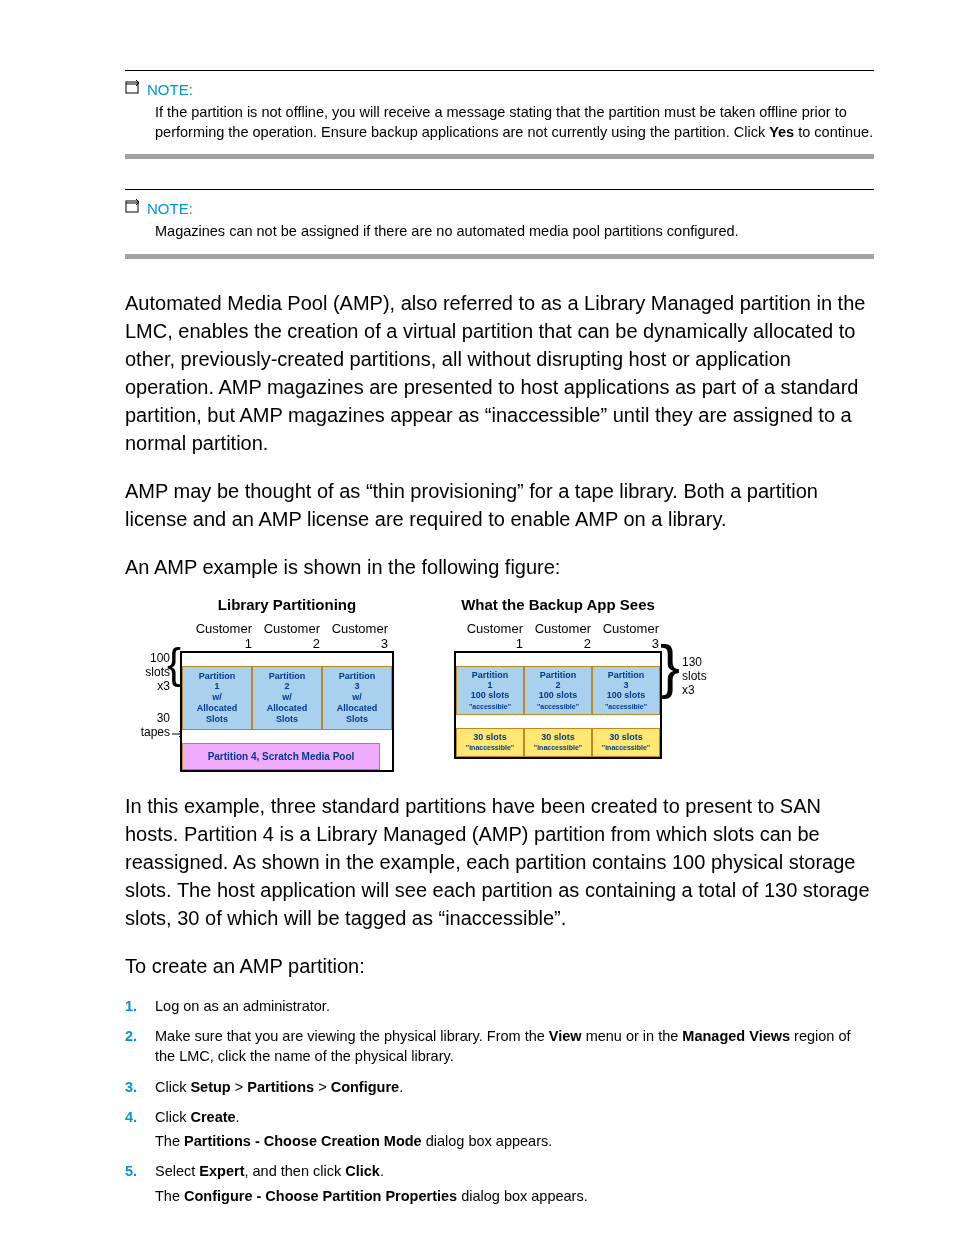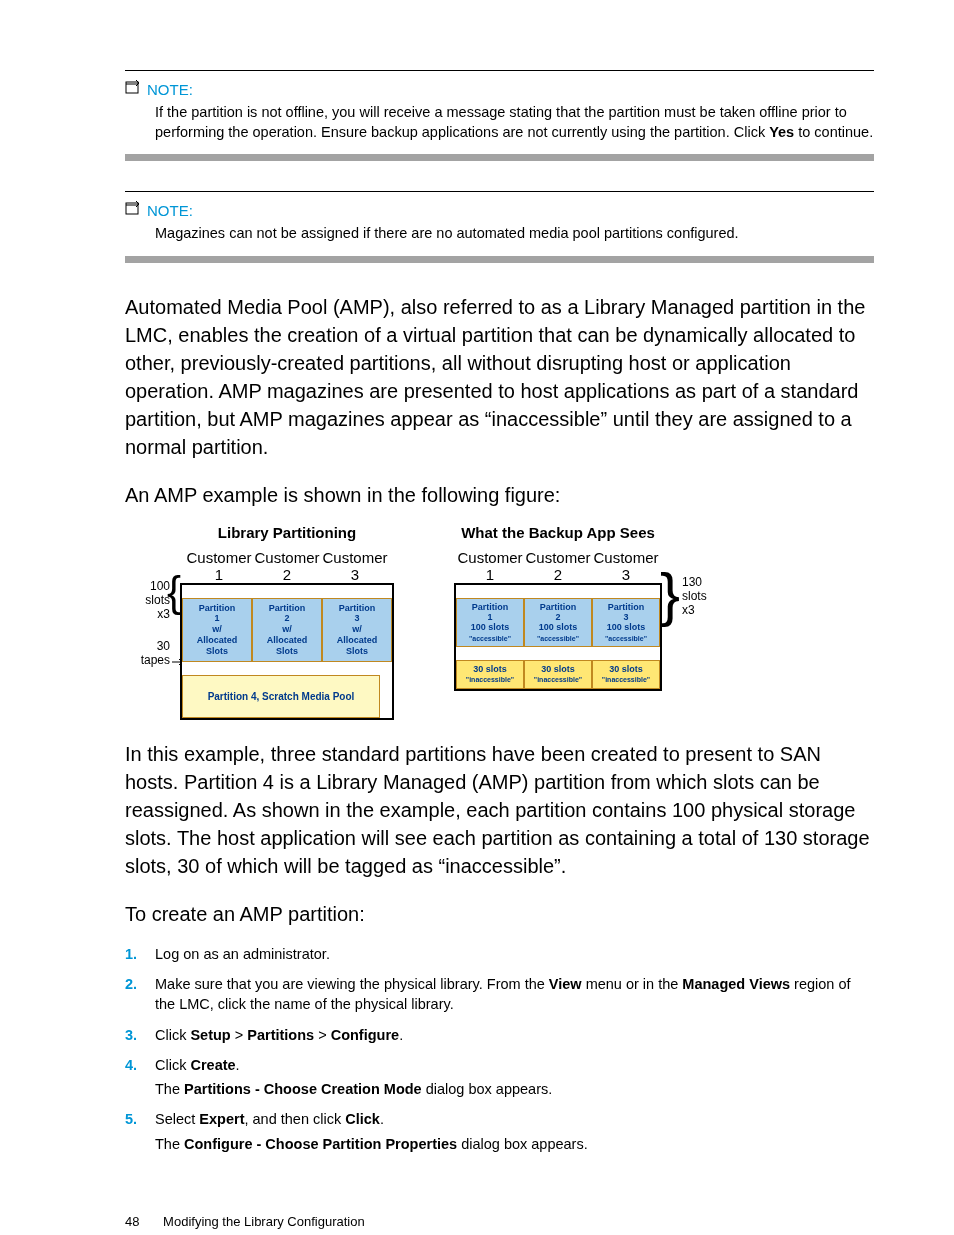--- a/index.html
+++ b/index.html
@@ -10,21 +10,21 @@
     color: #000;
     width: 954px;
   }
   .page {
     padding: 70px 80px 40px 50px;
     box-sizing: border-box;
   }
   .note-block {
     margin-left: 75px;
     border-top: 1px solid #000;
-    border-bottom: 7px solid #a3a3a3;
+    border-bottom: 5px solid #a3a3a3;
     padding: 8px 0 12px 0;
     margin-bottom: 30px;
   }
   .note-header {
     display: flex;
     align-items: center;
     gap: 6px;
     margin-bottom: 4px;
   }
   .note-label {
@@ -64,22 +64,22 @@
     text-align: center;
     margin-bottom: 8px;
   }
   .cust-row {
     display: flex;
     gap: 2px;
     justify-content: center;
   }
   .cust-cell {
     width: 66px;
-    text-align: center;
-    font-size: 15px;
+    text-align: right;
+    font-size: 13px;
   }
   .part-table {
     border: 2px solid #000;
     display: inline-block;
   }
   .part-row {
     display: flex;
     margin-top: 13px;
   }
   .part-cell {
@@ -87,26 +87,26 @@
     border: 1px solid #c08820;
     background: #a9d0ed;
     font-size: 9px;
     color: #003a8c;
     text-align: center;
     padding: 4px 2px;
     font-weight: bold;
     line-height: 1.2;
   }
   .part-cell-yellow {
-    background: #fef9c3;
+    background: #f0abfc;
     width: 196px;
     border: 1px solid #c08820;
     font-size: 10px;
     text-align: center;
-    padding: 15px 0;
+    padding: 7px 0;
     color: #003a8c;
     font-weight: bold;
   }
   .side-label-left {
     position: absolute;
     font-size: 12px;
     text-align: right;
   }
   .side-label-right {
     position: absolute;
@@ -210,20 +210,21 @@
             <path d="M1 5h12" stroke="#000"></path>
             <path d="M11 1l3 3-3 3" fill="none" stroke="#000"></path>
           </svg>
       </span>
       <span class="note-label">NOTE:</span>
     </div>
     <div class="note-text">Magazines can not be assigned if there are no automated media pool partitions configured.</div>
   </div>
 
   <p class="body-text">Automated Media Pool (AMP), also referred to as a Library Managed partition in the LMC, enables the creation of a virtual partition that can be dynamically allocated to other, previously-created partitions, all without disrupting host or application operation. AMP magazines are presented to host applications as part of a standard partition, but AMP magazines appear as “inaccessible” until they are assigned to a normal partition.</p>
+  <p class="body-text">AMP may be thought of as “thin provisioning” for a tape library. Both a partition license and an AMP license are required to enable AMP on a library.</p>
   <p class="body-text">An AMP example is shown in the following figure:</p>
 
   <div class="diagram-wrap">
 
     <div class="diagram-left" style="padding-left:55px;">
       <div class="diag-title">Library Partitioning</div>
       <div class="cust-row">
         <div class="cust-cell"><span>Customer 1</span></div>
         <div class="cust-cell"><span>Customer 2</span></div>
         <div class="cust-cell"><span>Customer 3</span></div>
@@ -261,21 +262,21 @@
           <div class="part-cell2">Partition<br>2<br>100 slots<br><span class="small">"accessible"</span></div>
           <div class="part-cell2">Partition<br>3<br>100 slots<br><span class="small">"accessible"</span></div>
         </div>
         <div class="part-row">
           <div class="part-cell-y2">30 slots<br><span class="small">"inaccessible"</span></div>
           <div class="part-cell-y2">30 slots<br><span class="small">"inaccessible"</span></div>
           <div class="part-cell-y2">30 slots<br><span class="small">"inaccessible"</span></div>
         </div>
       </div>
       <div class="brace-right" style="right:42px; top:50px;">}</div>
-      <div class="side-label-right" style="right:0; top:51px; width:40px;">130<br>slots<br>x3</div>
+      <div class="side-label-right" style="right:0; top:59px; width:40px;">130<br>slots<br>x3</div>
     </div>
   </div>
 
   <p class="body-text">In this example, three standard partitions have been created to present to SAN hosts. Partition 4 is a Library Managed (AMP) partition from which slots can be reassigned. As shown in the example, each partition contains 100 physical storage slots. The host application will see each partition as containing a total of 130 storage slots, 30 of which will be tagged as “inaccessible”.</p>
   <p class="body-text">To create an AMP partition:</p>
 
   <ol class="steps">
     <li>Log on as an administrator.</li>
     <li>
       <span>Make sure that you are viewing the physical library. From the </span><b>View</b><span> menu or in the </span><b>Managed Views</b><span> region of the LMC, click the name of the physical library.</span>

